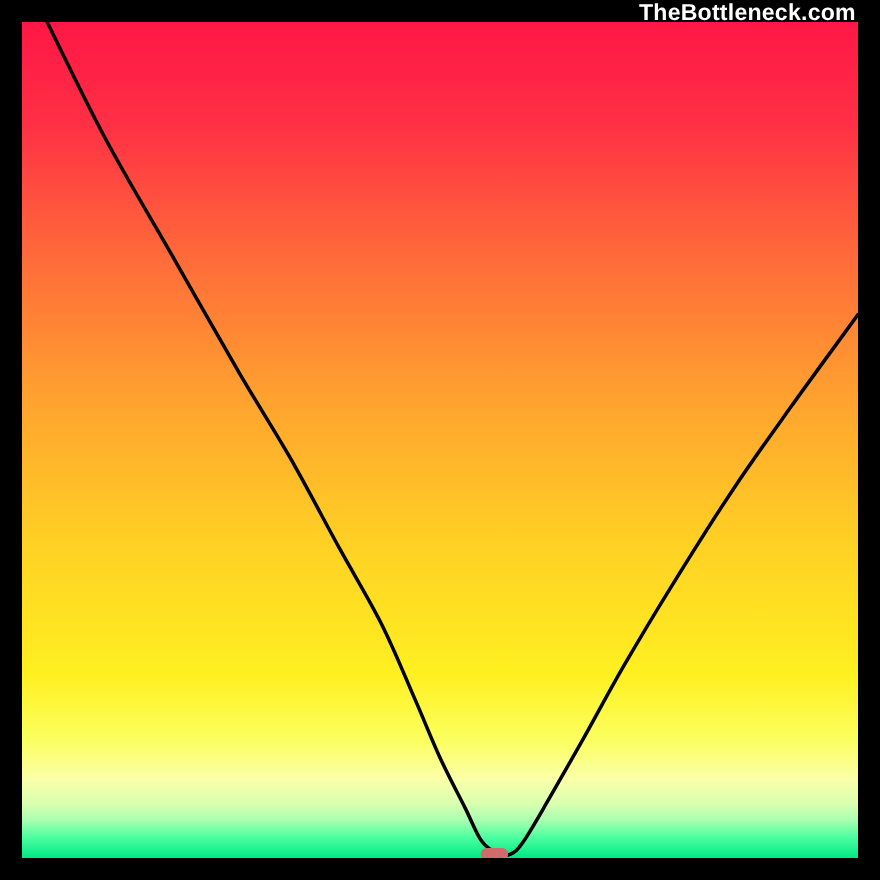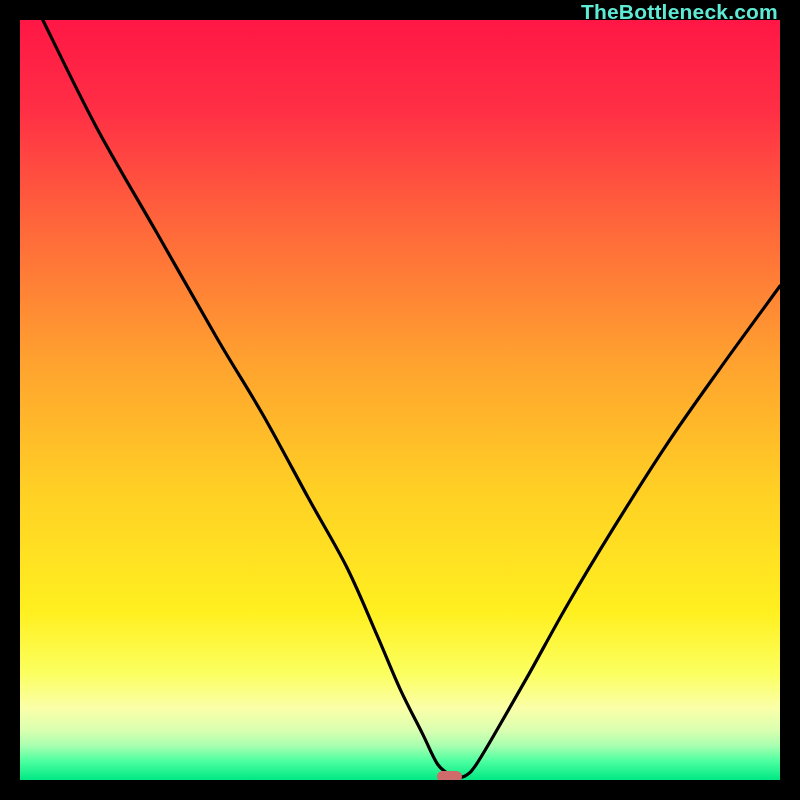--- a/index.html
+++ b/index.html
@@ -45,21 +45,21 @@
     background: #cf6b6b;
     border-radius: 999px;
   }
   .watermark {
     position: absolute;
     top: 0px;
     right: 22px;
     font-family: Arial, Helvetica, sans-serif;
     font-size: 21px;
     font-weight: 600;
-    color: #5eead4;
+    color: #ffffff;
     letter-spacing: 0.2px;
     user-select: none;
   }
 </style>
 </head>
 <body>
 
 <div class="frame">
   <div class="watermark">TheBottleneck.com</div>
 

